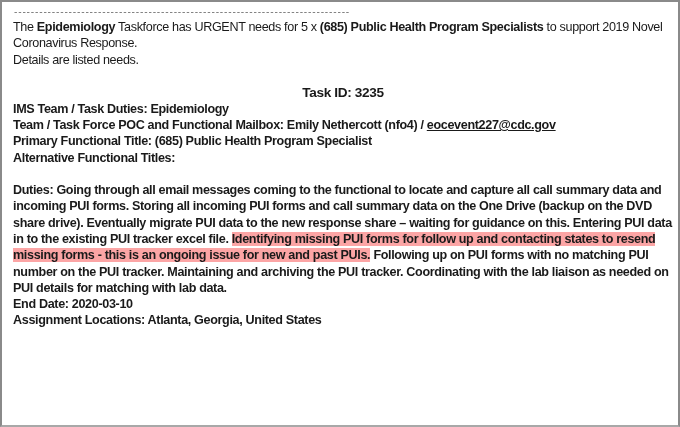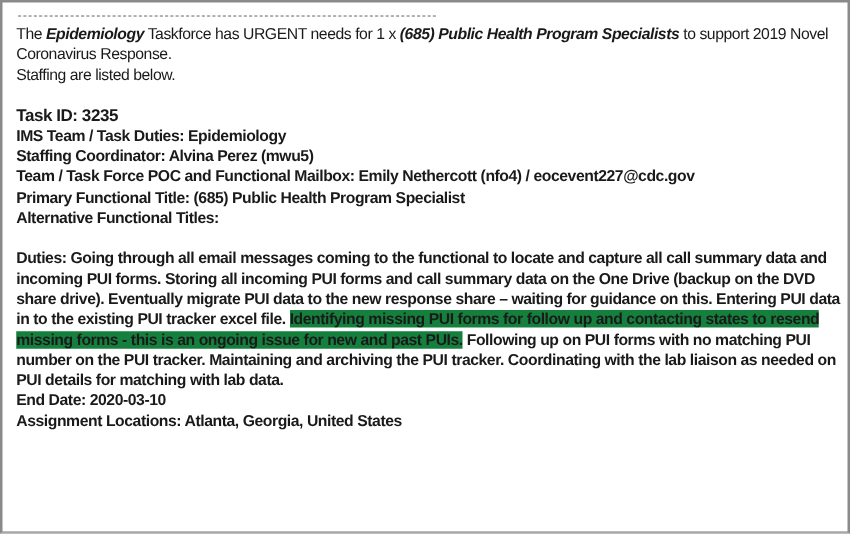--- a/index.html
+++ b/index.html
@@ -39,53 +39,54 @@
       font-size: 9px;
       line-height: 10px;
       color: #555;
       letter-spacing: -1.2px;
       height: 10px;
       overflow: hidden;
       white-space: nowrap;
       margin-bottom: 1px;
     }
     .intro p { margin: 0; }
-    .b { font-weight: bold; font-style: italic; }
+    .b { font-weight: bold; }
     .gap { height: 16px; }
     .task-id {
       font-weight: bold;
       font-size: 13.6px;
       line-height: 17px;
+      text-align: center;
     }
     .field { font-weight: bold; margin: 0; }
     .field a {
       color: #1a1a1a;
+      text-decoration: underline;
     }
     .duties { font-weight: bold; margin: 0; }
-    .hl { background: #15803d; }
+    .hl { background: #fca5a5; }
   </style>
 </head>
 <body>
 
 <div class="frame">
   <div class="content">
 
     <div class="sep">--------------------------------------------------------------------------------</div>
 
     <div class="intro">
-      <p><span>The </span><span class="b">Epidemiology</span><span> Taskforce has URGENT needs for 1 x </span><span class="b">(685) Public Health Program Specialists</span><span> to support 2019 Novel Coronavirus Response.</span></p>
-      <p>Staffing are listed below.</p>
+      <p><span>The </span><span class="b">Epidemiology</span><span> Taskforce has URGENT needs for 5 x </span><span class="b">(685) Public Health Program Specialists</span><span> to support 2019 Novel Coronavirus Response.</span></p>
+      <p>Details are listed needs.</p>
     </div>
 
     <div class="gap"></div>
 
     <div>
       <p class="task-id field">Task ID: 3235</p>
       <p class="field">IMS Team / Task Duties: Epidemiology</p>
-      <p class="field">Staffing Coordinator: Alvina Perez (mwu5)</p>
       <p class="field"><span>Team / Task Force POC and Functional Mailbox: Emily Nethercott (nfo4) / </span><a>eocevent227@cdc.gov</a></p>
       <p class="field">Primary Functional Title: (685) Public Health Program Specialist</p>
       <p class="field">Alternative Functional Titles:</p>
     </div>
 
     <div class="gap"></div>
 
     <div>
       <p class="duties"><span>Duties: Going through all email messages coming to the functional to locate and capture all call summary data and incoming PUI forms. Storing all incoming PUI forms and call summary data on the One Drive (backup on the DVD share drive). Eventually migrate PUI data to the new response share – waiting for guidance on this. Entering PUI data in to the existing PUI tracker excel file. </span><span class="hl">Identifying missing PUI forms for follow up and contacting states to resend missing forms -  this is an ongoing issue for new and past PUIs.</span><span> Following up on PUI forms with no matching PUI number on the PUI tracker. Maintaining and archiving the PUI tracker. Coordinating with the lab liaison as needed on PUI details for matching with lab data.</span></p>
       <p class="field">End Date: 2020-03-10</p>

